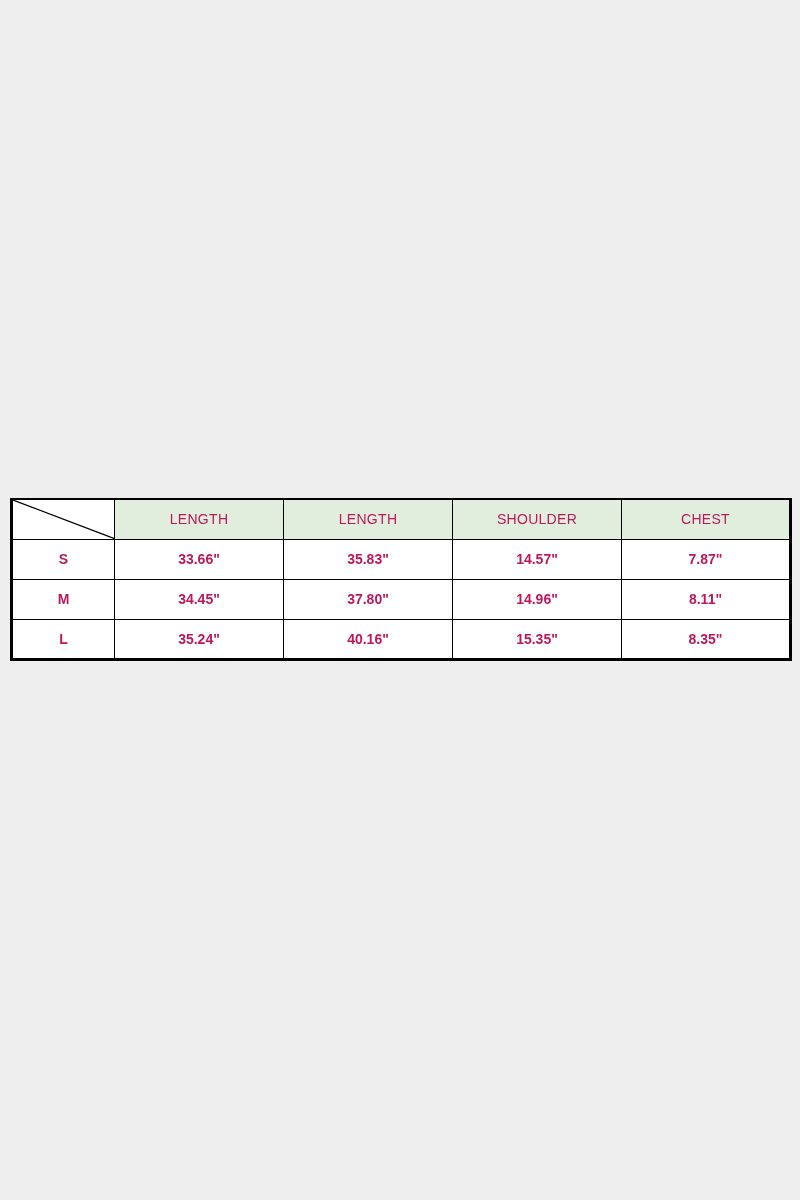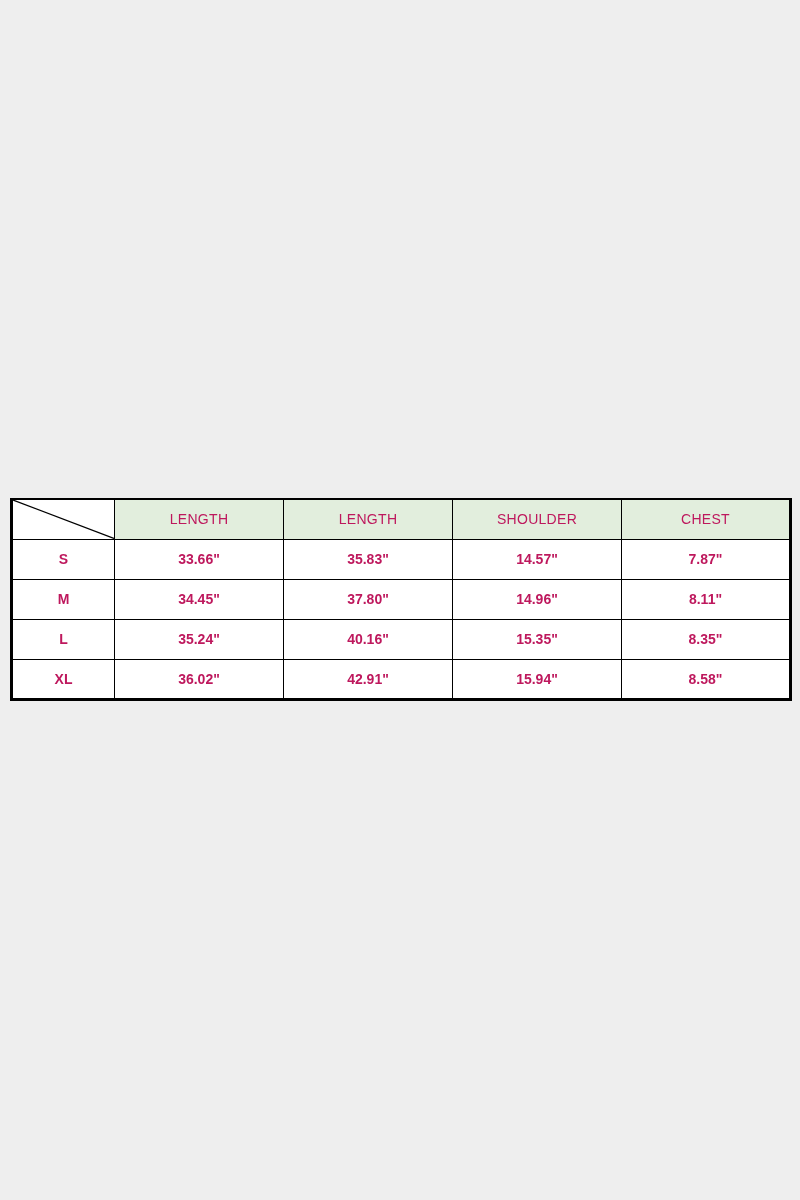--- a/index.html
+++ b/index.html
@@ -127,22 +127,15 @@
         <td class="measure-value">14.96"</td>
         <td class="measure-value">8.11"</td>
       </tr>
       <tr>
         <td class="size-label">L</td>
         <td class="measure-value">35.24"</td>
         <td class="measure-value">40.16"</td>
         <td class="measure-value">15.35"</td>
         <td class="measure-value">8.35"</td>
       </tr>
-      <tr>
-        <td class="size-label">XL</td>
-        <td class="measure-value">36.02"</td>
-        <td class="measure-value">42.91"</td>
-        <td class="measure-value">15.94"</td>
-        <td class="measure-value">8.58"</td>
-      </tr>
     </tbody>
   </table>
 </div>
 
 </body></html>

